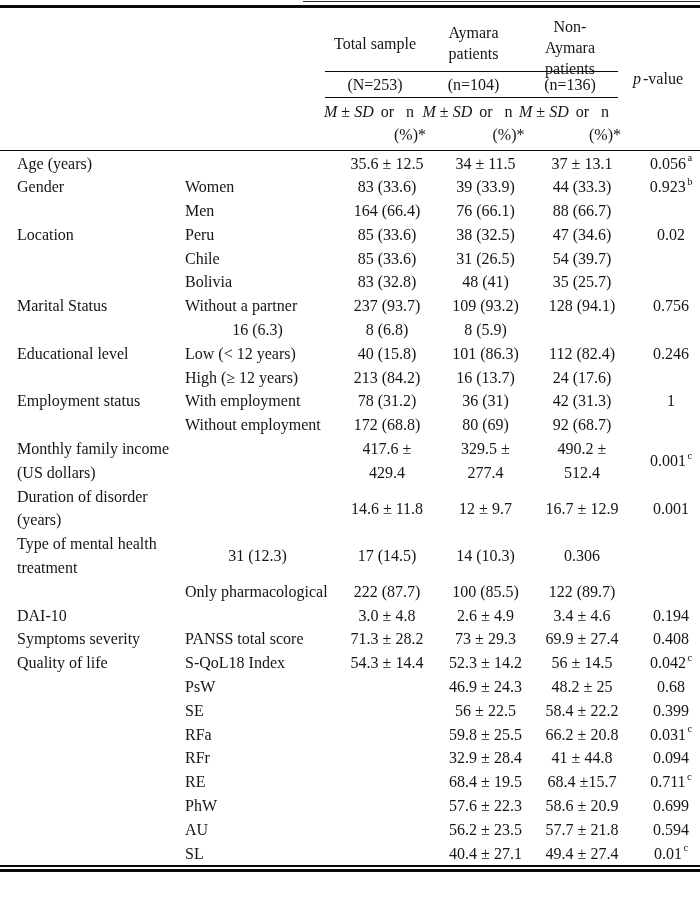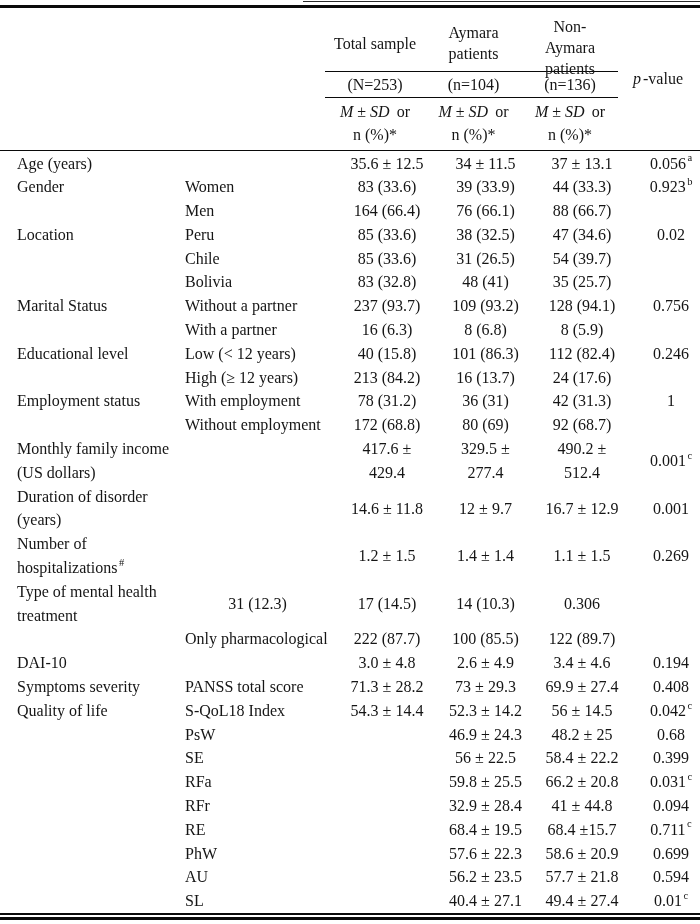--- a/index.html
+++ b/index.html
@@ -25,21 +25,21 @@
   .hspacer{width:325px;flex:0 0 325px;}
   .hmid{width:293px;flex:0 0 293px;display:grid;grid-template-columns:100px 97px 96px;}
   .hmid.rule{border-bottom:1.4px solid #0a0a0a;}
   .hrow-groups .hmid{height:63px;}
   .hrow-counts .hmid{height:25px;}
   .hrow-msd   .hmid{padding:2px 0 3px 0;}
   .hcell{display:flex;align-items:center;justify-content:center;text-align:center;line-height:21px;}
   .hcell.g2 span{display:inline-block;max-width:70px;}
   .hcell.g3 span{display:inline-block;max-width:64px;margin-top:8px;}
   .hcell.count{line-height:25px;}
-  .msdcell{display:flex;flex-direction:column;justify-content:center;text-align:center;line-height:23.5px;}
+  .msdcell{display:flex;justify-content:center;text-align:center;line-height:23.5px;}
   .msd-pm{margin:0 4px;}
   .msd-or{margin-left:7px;}
   .pcol{
     position:absolute;top:0;right:1px;width:82px;height:100%;
     display:flex;align-items:center;justify-content:center;
   }
   .pcol i{margin-right:2px;}
   
   .tbody{padding-top:1px;margin-left:12px;}
   .trow{
@@ -166,21 +166,20 @@
       <div class="trow">
         <div class="tcell c1"><span>Marital Status</span></div>
         <div class="tcell c2"><span>Without a partner</span></div>
         <div class="tcell c3"><span>237 (93.7)</span></div>
         <div class="tcell c4"><span>109 (93.2)</span></div>
         <div class="tcell c5"><span>128 (94.1)</span></div>
         <div class="tcell c6"><span>0.756</span></div>
       </div>
       <div class="trow">
         <div class="tcell c1"><span></span></div>
-        <div class="tcell c2"><span>With a partner</span></div>
         <div class="tcell c3"><span>16 (6.3)</span></div>
         <div class="tcell c4"><span>8 (6.8)</span></div>
         <div class="tcell c5"><span>8 (5.9)</span></div>
         <div class="tcell c6"><span></span></div>
       </div>
       <div class="trow">
         <div class="tcell c1"><span>Educational level</span></div>
         <div class="tcell c2"><span>Low (&lt; 12 years)</span></div>
         <div class="tcell c3"><span>40 (15.8)</span></div>
         <div class="tcell c4"><span>101 (86.3)</span></div>
@@ -226,29 +225,20 @@
       <div class="trow">
         <div class="tcell c1"><span>Duration of disorder
 (years)</span></div>
         <div class="tcell c2"><span></span></div>
         <div class="tcell c3"><span>14.6 ± 11.8</span></div>
         <div class="tcell c4"><span>12 ± 9.7</span></div>
         <div class="tcell c5"><span>16.7 ± 12.9</span></div>
         <div class="tcell c6"><span>0.001</span></div>
       </div>
       <div class="trow">
-        <div class="tcell c1"><span>Number of
-hospitalizations</span><sup>#</sup></div>
-        <div class="tcell c2"><span></span></div>
-        <div class="tcell c3"><span>1.2 ± 1.5</span></div>
-        <div class="tcell c4"><span>1.4 ± 1.4</span></div>
-        <div class="tcell c5"><span>1.1 ± 1.5</span></div>
-        <div class="tcell c6"><span>0.269</span></div>
-      </div>
-      <div class="trow">
         <div class="tcell c1"><span>Type of mental health
 treatment</span></div>
         <div class="tcell c3"><span>31 (12.3)</span></div>
         <div class="tcell c4"><span>17 (14.5)</span></div>
         <div class="tcell c5"><span>14 (10.3)</span></div>
         <div class="tcell c6"><span>0.306</span></div>
       </div>
       <div class="trow">
         <div class="tcell c1"><span></span></div>
         <div class="tcell c2"><span>Only pharmacological</span></div>

